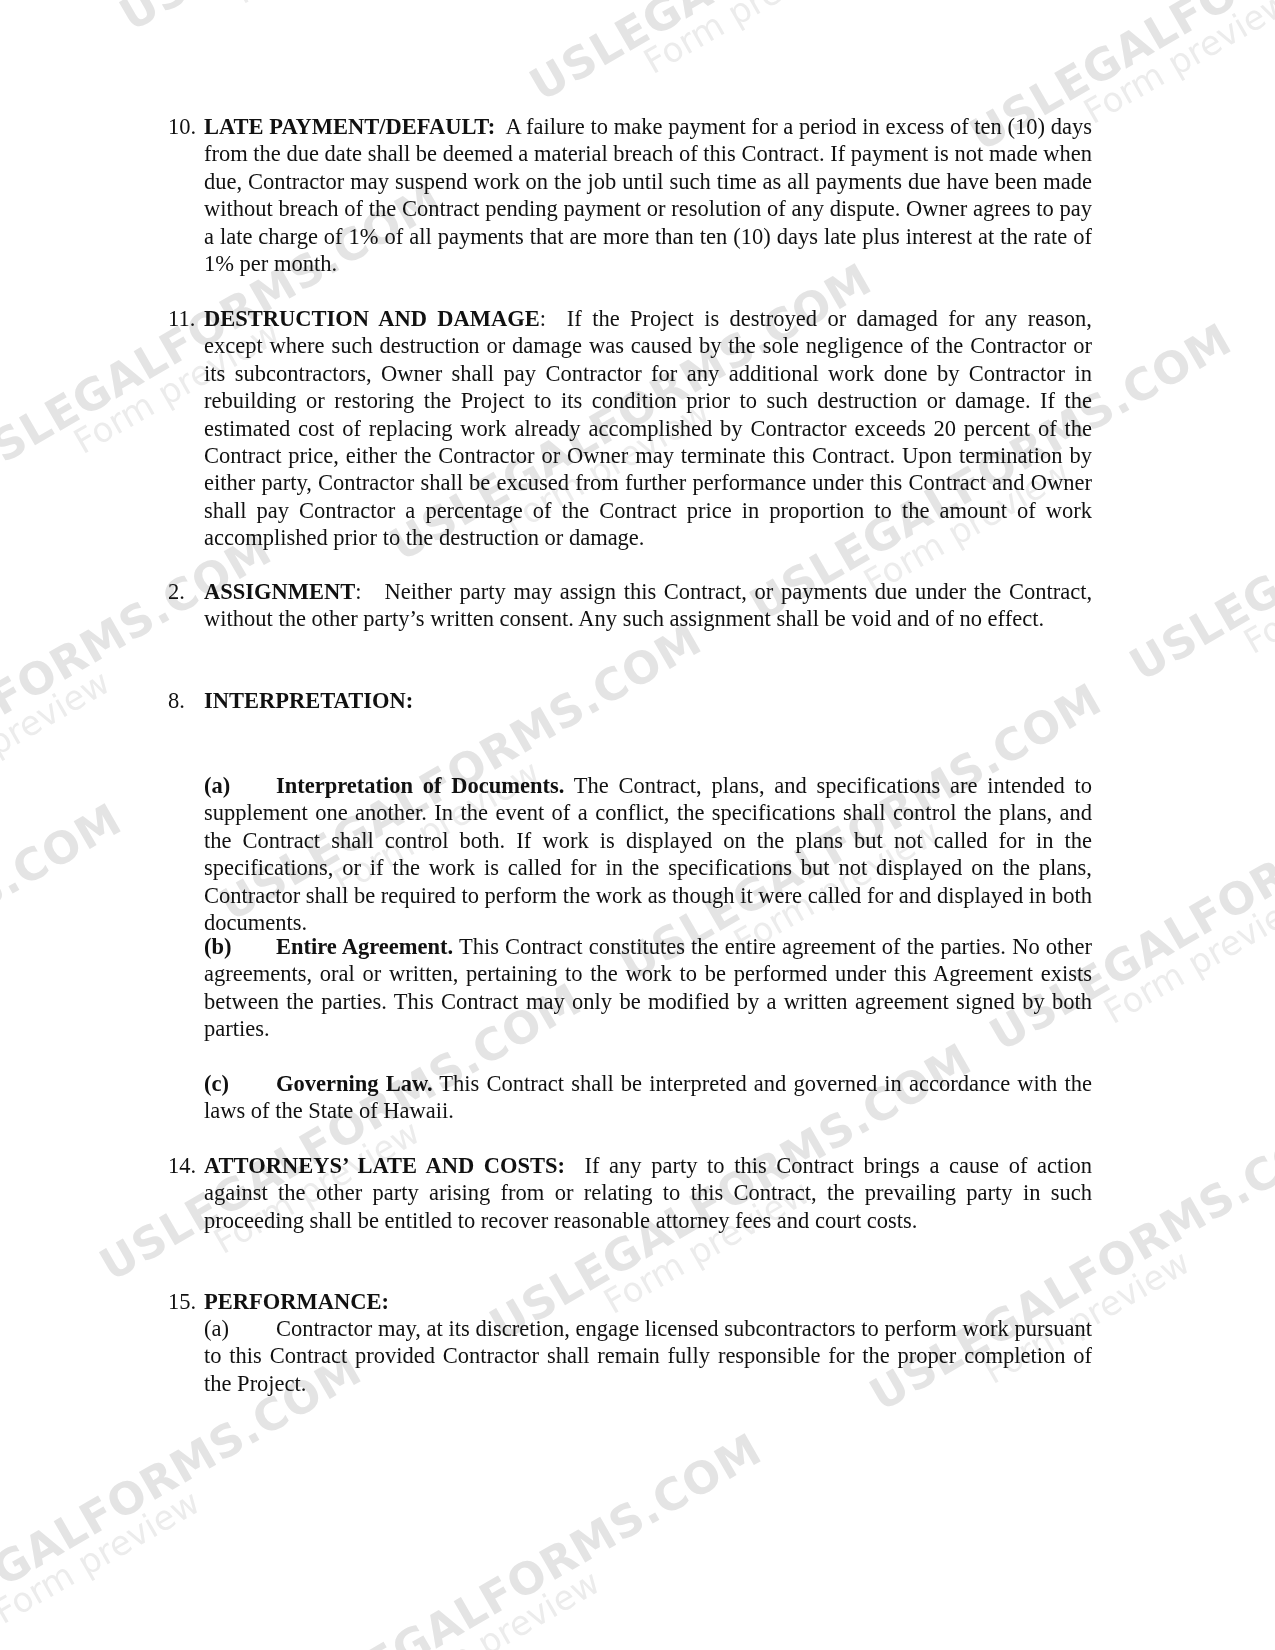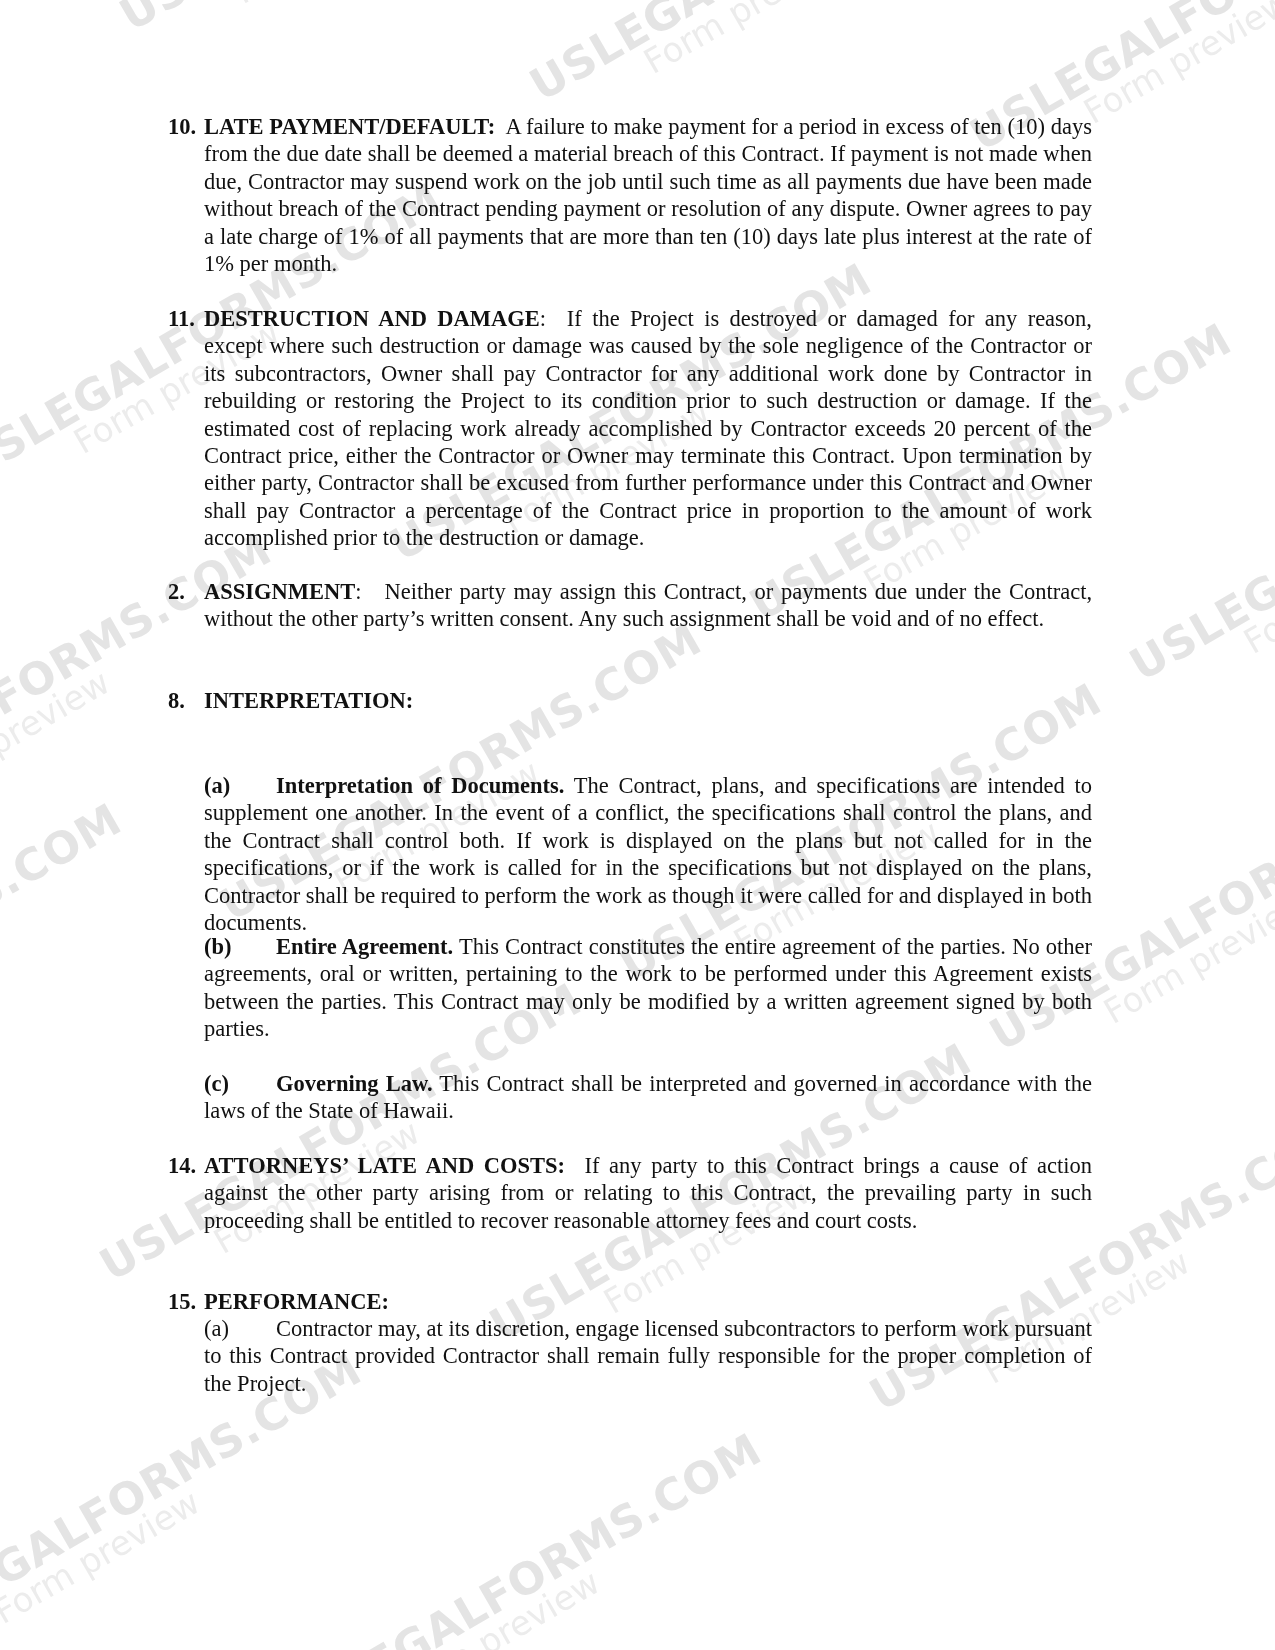--- a/index.html
+++ b/index.html
@@ -4,21 +4,21 @@
 <style>
   html, body { margin: 0; padding: 0; background: #ffffff; }
   body { width: 1275px; height: 1650px; position: relative; overflow: hidden; }
   .page { position: absolute; left: 0; top: 0; width: 1275px; height: 1650px; background: #fff; }
   .wm-layer { position: absolute; left: 0; top: 0; width: 1275px; height: 1650px; pointer-events: none; z-index: 0; }
   .wm { position: absolute; transform-origin: left bottom; transform: rotate(-30deg); color: #e4e4e4; font-family: "DejaVu Sans", sans-serif; white-space: nowrap; line-height: 1; }
   .wm .big { display: block; font-size: 44px; font-weight: bold; letter-spacing: 1px; }
   .wm .small { display: block; font-size: 34px; margin-left: 110px; margin-top: -4px; color: #ececec; }
   .content { position: absolute; left: 0; top: 0; width: 1275px; z-index: 1; font-family: "Liberation Serif", "DejaVu Serif", serif; font-size: 22.5px; line-height: 27.4px; color: #111; }
   .section { position: absolute; left: 168px; width: 960px; }
-  .num { position: absolute; left: 0; top: 0; font-weight: bold; text-align: center; }
+  .num { position: absolute; left: 0; top: 0; font-weight: normal; text-align: center; }
   .body { margin-left: 36px; width: 888px; text-align: justify; }
   .b { font-weight: bold; }
   .sub-label { display: inline-block; width: 72px; font-weight: bold; }
   .sub-label.plain { font-weight: normal; }
 </style>
 </head>
 <body>
 
 <div class="page">
 

